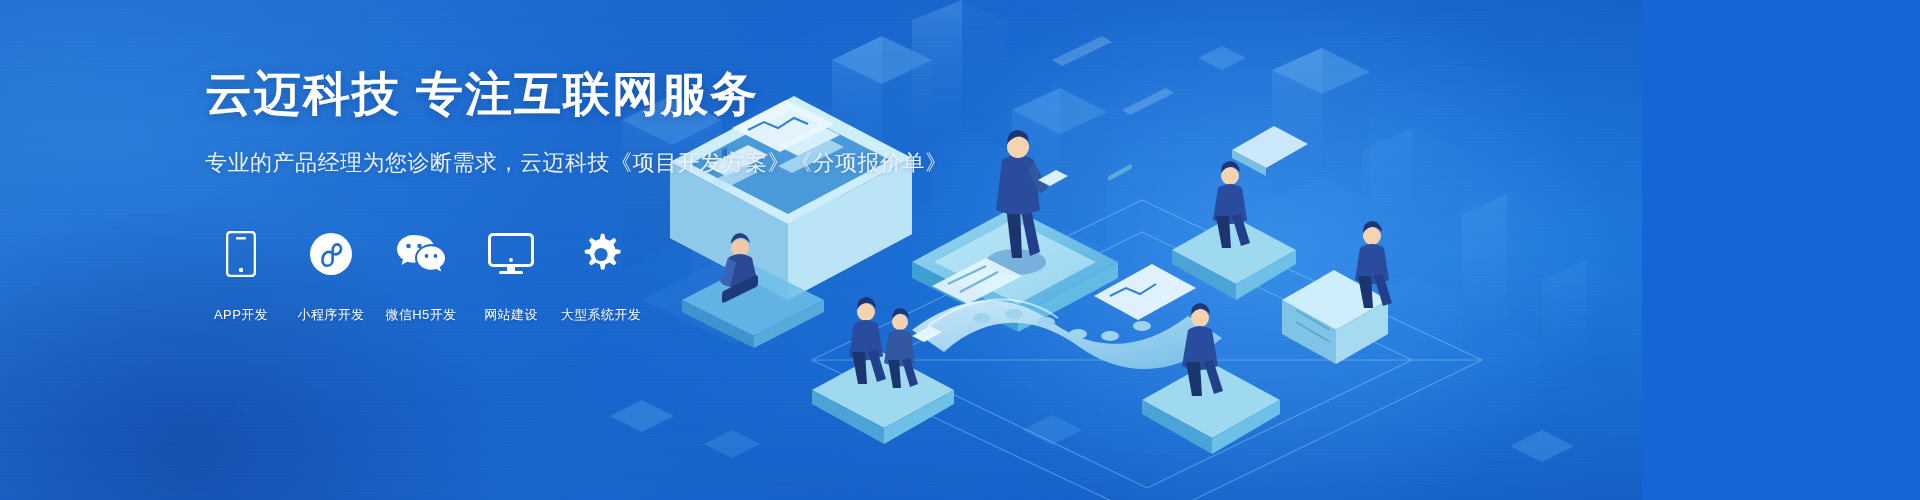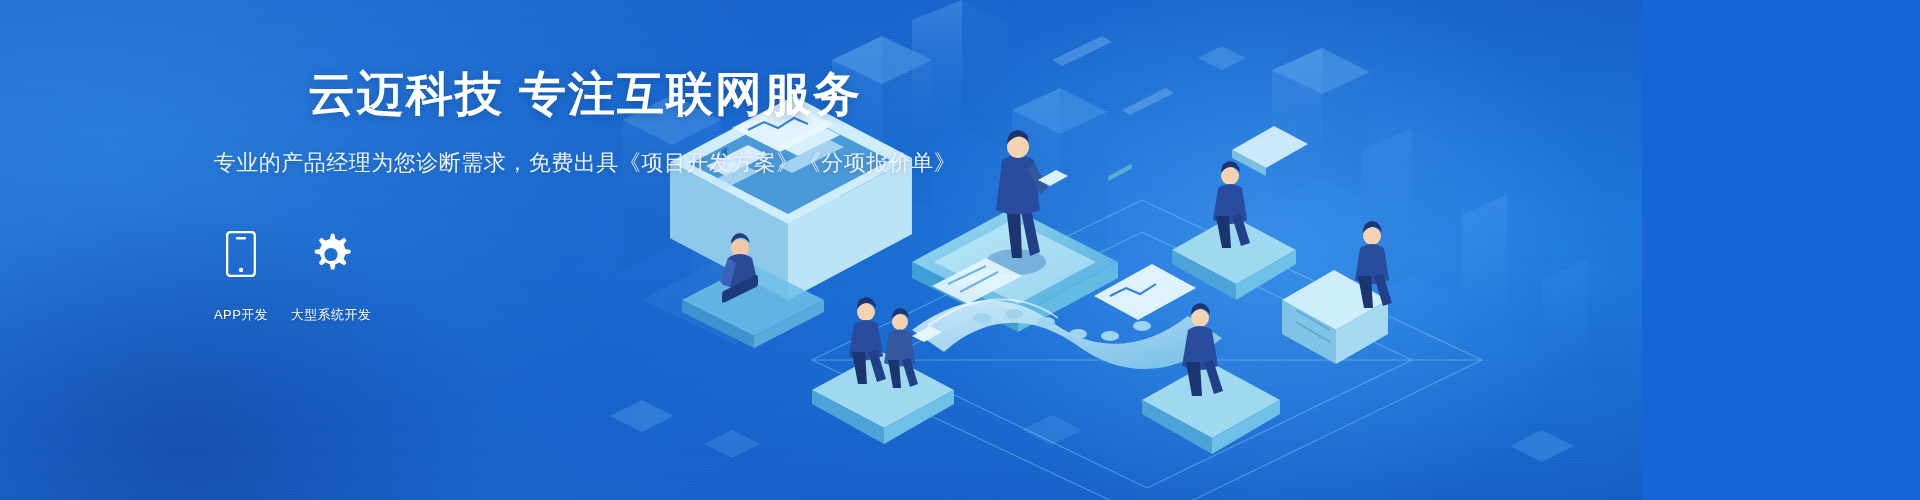--- a/index.html
+++ b/index.html
@@ -7,21 +7,20 @@
     width:1920px;height:500px;overflow:hidden;
     font-family:"Liberation Sans","DejaVu Sans",sans-serif;
     background:#1565d8;
   }
   #banner{
     position:relative;width:1642px;height:500px;overflow:hidden;
     background:
       radial-gradient(120% 150% at 88% 50%, rgba(31,128,225,0.95) 0%, rgba(20,95,200,0.55) 45%, rgba(12,62,160,0.15) 75%),
       radial-gradient(90% 120% at 8% 28%, rgba(52,142,232,0.85) 0%, rgba(28,106,212,0.35) 48%, rgba(16,70,170,0.0) 80%),
       linear-gradient(116deg, #1f6fd0 0%, #1d6ed2 22%, #1b69cf 45%, #1559c4 68%, #0f47ab 100%);
-    text-align: center;
   }
   
   #banner .texture{
     position:absolute;inset:0;
     background:repeating-linear-gradient(to bottom, rgba(255,255,255,0.018) 0px, rgba(255,255,255,0.018) 1px, rgba(0,0,0,0) 1px, rgba(0,0,0,0) 3px);
     pointer-events:none;
   }
   #banner .glow{
     position:absolute;right:-120px;top:-160px;width:1000px;height:820px;
     background:radial-gradient(closest-side, rgba(96,175,255,0.38), rgba(96,175,255,0.0) 70%);
@@ -320,39 +319,72 @@
       <g opacity="0.25">
         <polygon points="470,60 520,36 530,42 480,66" fill="#bfe6ff"></polygon>
         <polygon points="540,110 584,88 592,93 548,115" fill="#bfe6ff"></polygon>
       </g>
     </svg>
   </div>
 
   <div class="copy">
     <h1 class="headline">云迈科技 专注互联网服务</h1>
     <div class="subtitle">
-      <div class="sub-line">专业的产品经理为您诊断需求，免费出具《项目开发方案》《分项报价单》</div>
+      <div class="sub-line">专业的产品经理为您诊断需求，云迈科技《项目开发方案》《分项报价单》</div>
     </div>
   </div>
 
   <div class="services">
 
     <div class="service">
       <span class="ico">
         <svg width="30" height="46" viewBox="0 0 30 46">
           <rect x="1" y="1" width="28" height="44" rx="4" ry="4" fill="none" stroke="#ffffff" stroke-width="2.6"></rect>
           <rect x="10" y="6" width="10" height="2.4" rx="1.2" fill="#ffffff"></rect>
           <circle cx="15" cy="39" r="2.2" fill="#ffffff"></circle>
         </svg>
       </span>
       <span class="lbl">APP开发</span>
     </div>
 
-
-
+    <div class="service">
+      <span class="ico">
+        <svg width="44" height="44" viewBox="0 0 44 44">
+          <circle cx="22" cy="22" r="21" fill="#ffffff"></circle>
+          <path d="M13.5 27.5 c0 -6 5.5 -9.5 9.5 -6.5 c4 3 9 0.5 9 -4.2 c0 -3.2 -2.6 -5 -5 -4.2 c-2.6 0.9 -3.4 3.6 -3.4 6.4 l0 9.2 c0 3.2 -2.4 5.6 -5.4 5.6 c-2.7 0 -4.7 -2.2 -4.7 -4.9 z" fill="none" stroke="#1f6fd0" stroke-width="2.6" stroke-linecap="round"></path>
+        </svg>
+      </span>
+      <span class="lbl">小程序开发</span>
+    </div>
+
+    <div class="service">
+      <span class="ico">
+        <svg width="50" height="42" viewBox="0 0 50 42">
+          <path d="M18 2 C8.6 2 1 8.3 1 16 c0 4.3 2.4 8.1 6.1 10.6 l-1.7 5.3 l5.9 -3.1 c2.1 0.6 4.4 0.9 6.7 0.9 c0.6 0 1.2 0 1.8 -0.1 C19.3 28 19 26.5 19 25 c0 -7.7 7.6 -14 17 -14 c0.5 0 0.9 0 1.4 0.1 C35.5 5.7 27.5 2 18 2 z" fill="#ffffff"></path>
+          <circle cx="12.5" cy="13" r="2.3" fill="#1f6fd0"></circle>
+          <circle cx="23.5" cy="13" r="2.3" fill="#1f6fd0"></circle>
+          <path d="M49 25 c0 -6.5 -6.3 -11.7 -14 -11.7 c-7.7 0 -14 5.2 -14 11.7 c0 6.5 6.3 11.7 14 11.7 c1.8 0 3.6 -0.3 5.2 -0.8 l5 2.6 l-1.4 -4.5 C47.1 31.8 49 28.6 49 25 z" fill="#ffffff"></path>
+          <circle cx="30.5" cy="23" r="1.9" fill="#1f6fd0"></circle>
+          <circle cx="39.5" cy="23" r="1.9" fill="#1f6fd0"></circle>
+        </svg>
+      </span>
+      <span class="lbl">微信H5开发</span>
+    </div>
+
+    <div class="service">
+      <span class="ico">
+        <svg width="46" height="42" viewBox="0 0 46 42">
+          <rect x="1.5" y="1.5" width="43" height="31" rx="3.5" ry="3.5" fill="none" stroke="#ffffff" stroke-width="3"></rect>
+          <circle cx="23" cy="27" r="1.9" fill="#ffffff"></circle>
+          <rect x="19" y="33" width="8" height="5" fill="#ffffff"></rect>
+          <rect x="11" y="38" width="24" height="3" rx="1.5" fill="#ffffff"></rect>
+        </svg>
+      </span>
+      <span class="lbl">网站建设</span>
+    </div>
 
     <div class="service">
       <span class="ico">
         <svg width="44" height="44" viewBox="0 0 44 44">
           <path d="M22 0.8 l3.3 0 l1.1 5.2 a16.2 16.2 0 0 1 4.2 1.75 l4.5 -2.9 l2.35 2.35 l-2.9 4.5 a16.2 16.2 0 0 1 1.75 4.2 l5.2 1.1 l0 3.3 l-5.2 1.1 a16.2 16.2 0 0 1 -1.75 4.2 l2.9 4.5 l-2.35 2.35 l-4.5 -2.9 a16.2 16.2 0 0 1 -4.2 1.75 l-1.1 5.2 l-3.3 0 l-1.1 -5.2 a16.2 16.2 0 0 1 -4.2 -1.75 l-4.5 2.9 l-2.35 -2.35 l2.9 -4.5 a16.2 16.2 0 0 1 -1.75 -4.2 l-5.2 -1.1 l0 -3.3 l5.2 -1.1 a16.2 16.2 0 0 1 1.75 -4.2 l-2.9 -4.5 l2.35 -2.35 l4.5 2.9 a16.2 16.2 0 0 1 4.2 -1.75 z" fill="#ffffff" transform="translate(0,1)"></path>
           <circle cx="22" cy="22.5" r="6.6" fill="#1f6fd0"></circle>
         </svg>
       </span>
       <span class="lbl">大型系统开发</span>
     </div>

